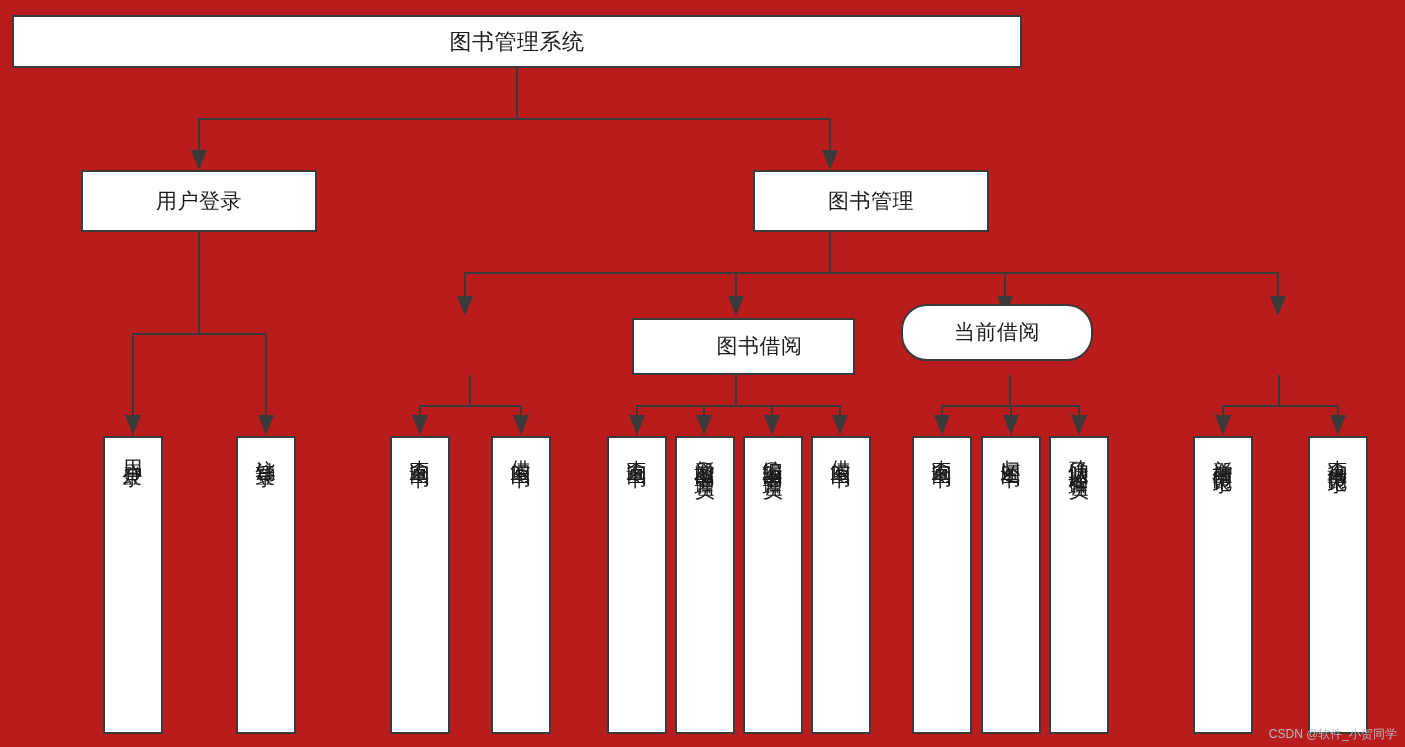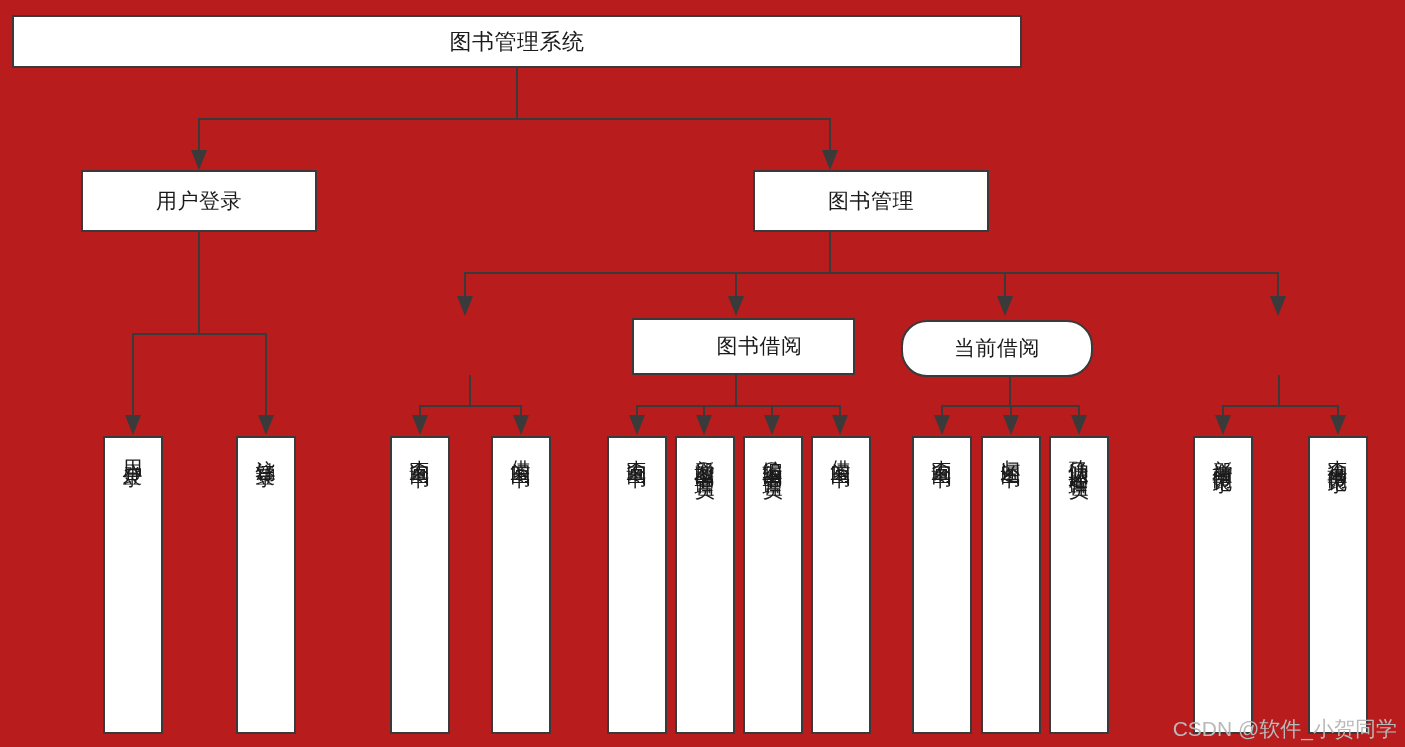--- a/index.html
+++ b/index.html
@@ -65,21 +65,21 @@
     width: 0;
     height: 0;
     border-left: 8px solid transparent;
     border-right: 8px solid transparent;
     border-top: 20px solid #3a3a3a;
   }
   #watermark {
     position: absolute;
     right: 8px;
     bottom: 4px;
-    font-size: 21px;
+    font-size: 12px;
     color: #b9b9b9;
     white-space: nowrap;
     pointer-events: none;
   }
 </style>
 </head>
 <body>
 
 <div id="canvas">
 
@@ -116,21 +116,21 @@
   <div class="ln v" style="left:735px; top:272px; height:26px;"></div>
   <div class="arrow" style="left:728px; top:296px;"></div>
   <div class="ln v" style="left:1004px; top:272px; height:26px;"></div>
   <div class="arrow" style="left:997px; top:296px;"></div>
   <div class="ln v" style="left:1277px; top:272px; height:26px;"></div>
   <div class="arrow" style="left:1270px; top:296px;"></div>
 
   <div class="node h" id="node-book-borrow" style="left:632px; top:318px; width:223px; height:57px;padding-left:32px;">
     <span class="node-label">图书借阅</span>
   </div>
-  <div class="node h" id="node-current-borrow" style="left:901px; top:320px; width:192px; height:57px;border-radius:26px;">
+  <div class="node h" id="node-current-borrow" style="left:901px; top:304px; width:192px; height:57px;border-radius:26px;">
     <span class="node-label">当前借阅</span>
   </div>
 
   <div class="ln v" style="left:469px; top:375px; height:32px;"></div>
   <div class="ln h" style="left:419px; top:405px; width:102px;"></div>
   <div class="ln v" style="left:419px; top:405px; height:14px;"></div>
   <div class="arrow" style="left:412px; top:415px;"></div>
   <div class="ln v" style="left:520px; top:405px; height:14px;"></div>
   <div class="arrow" style="left:513px; top:415px;"></div>
 

